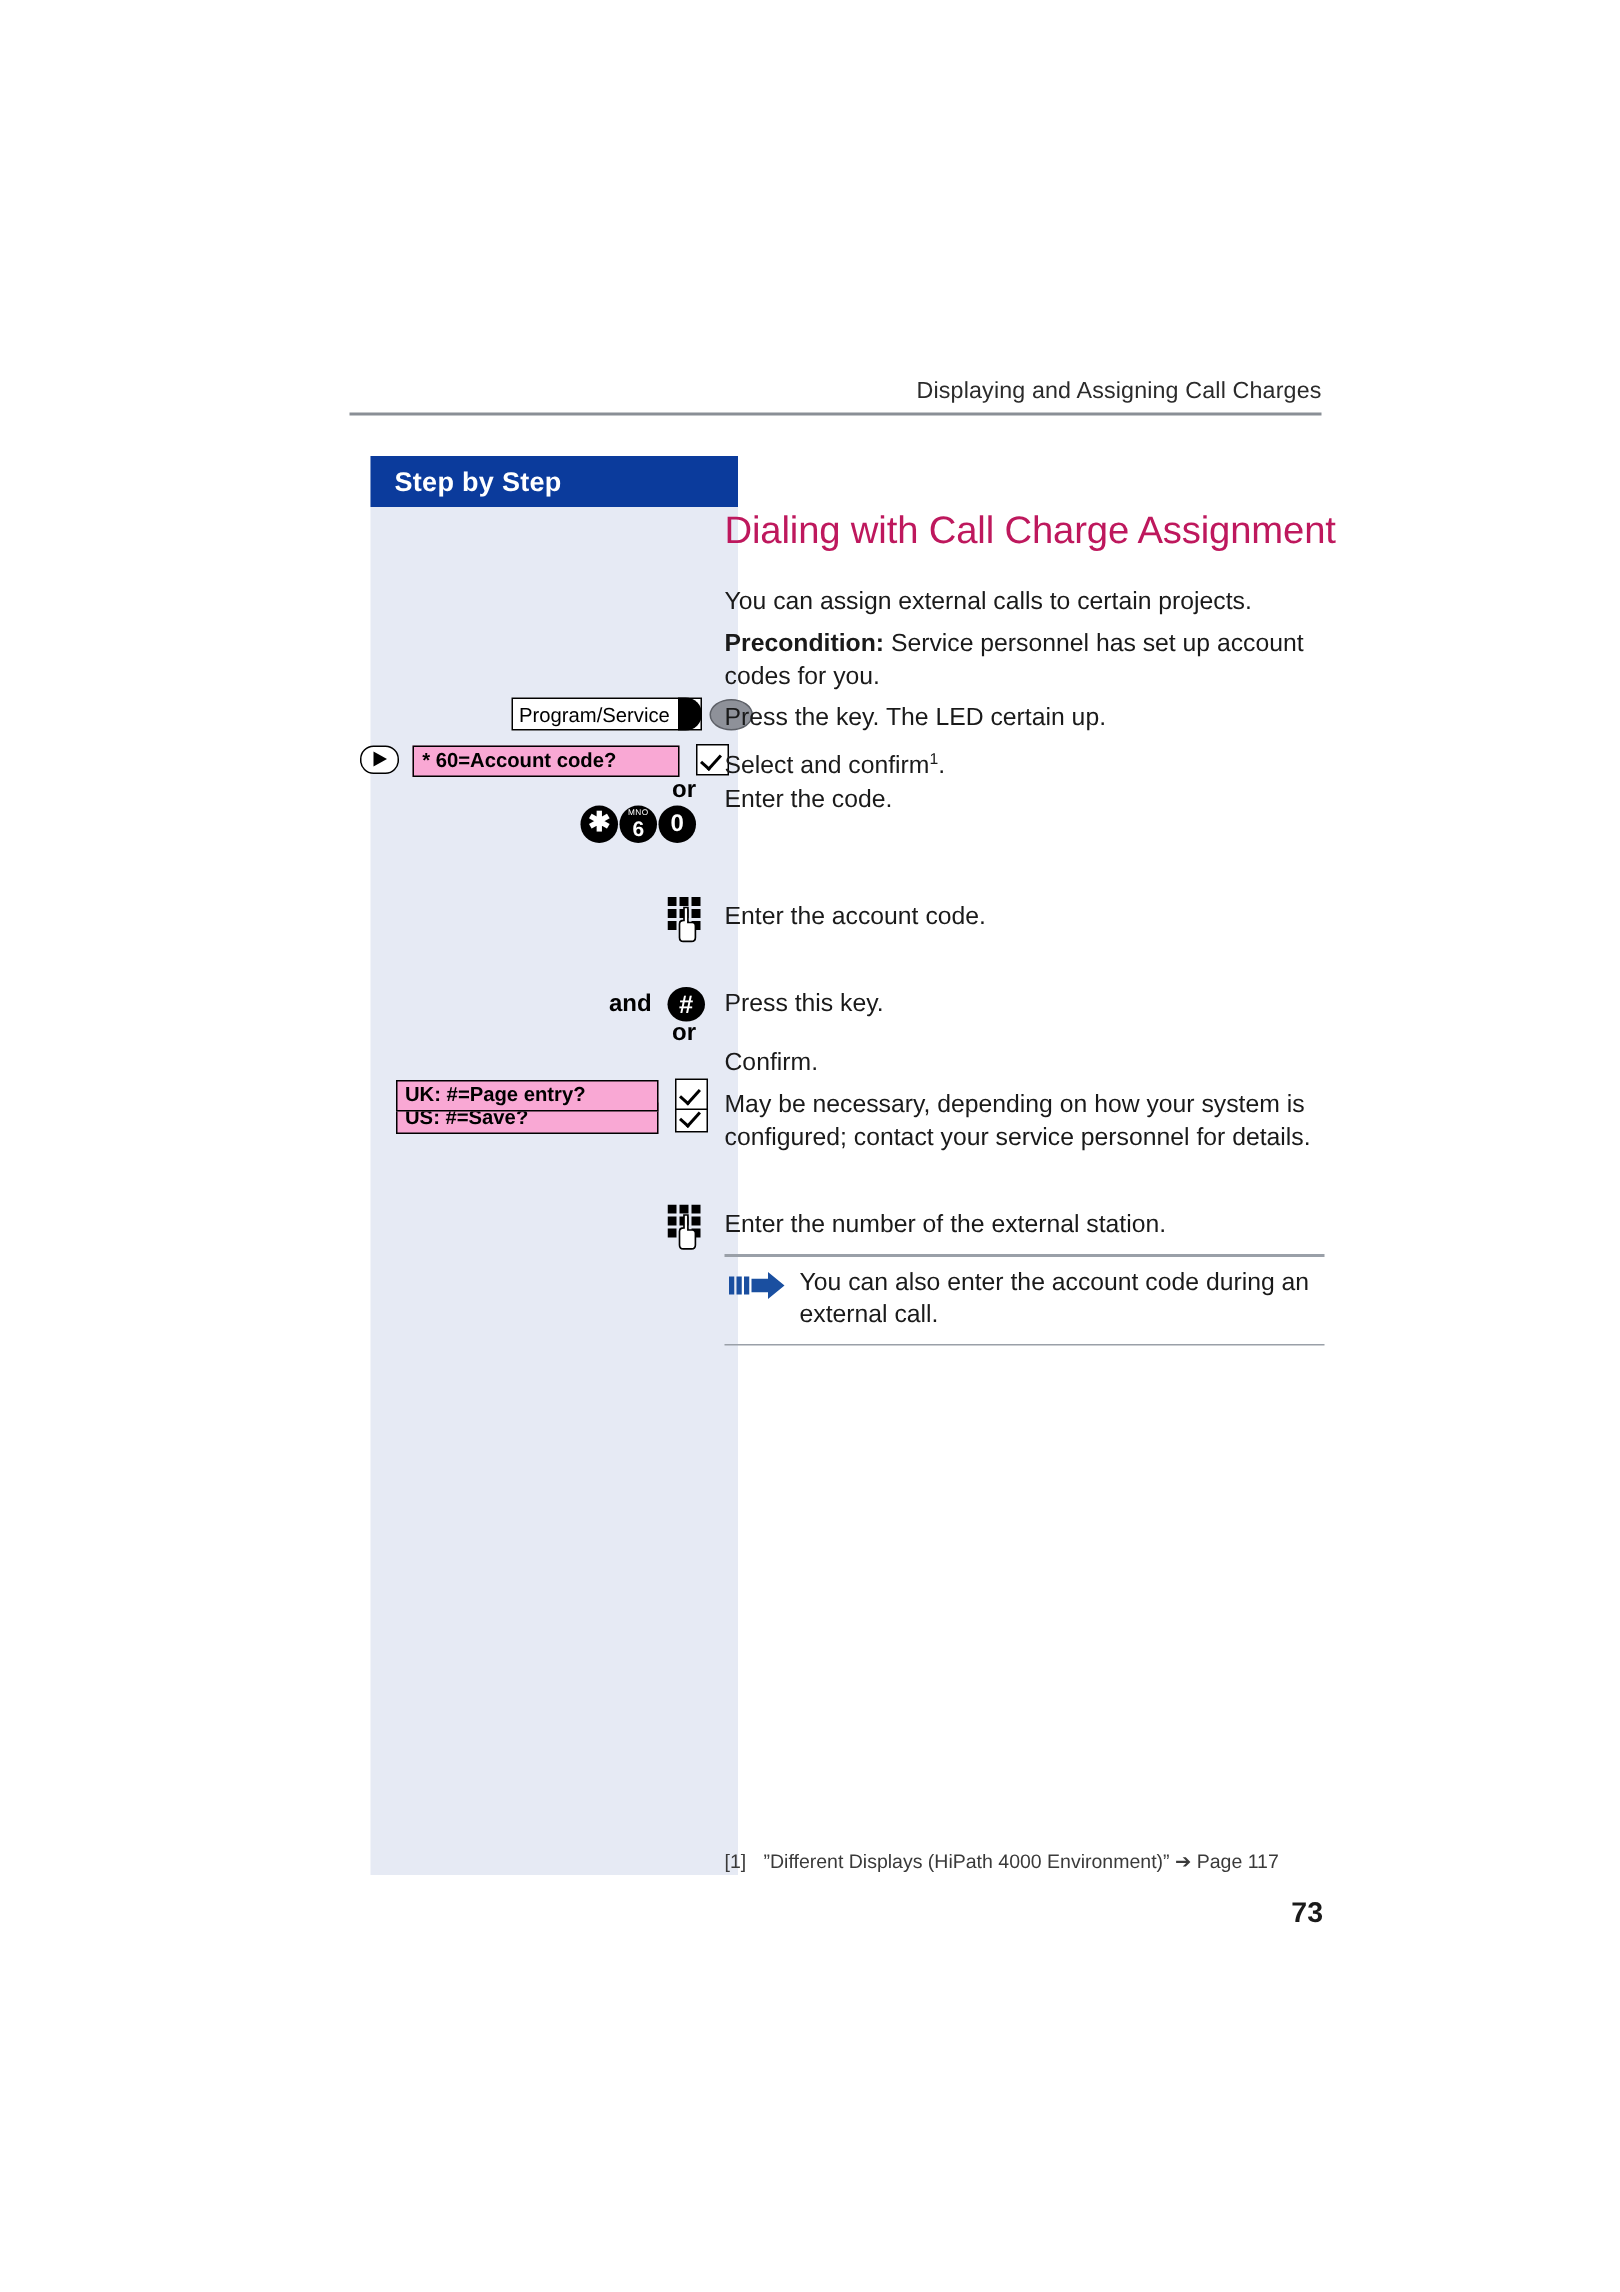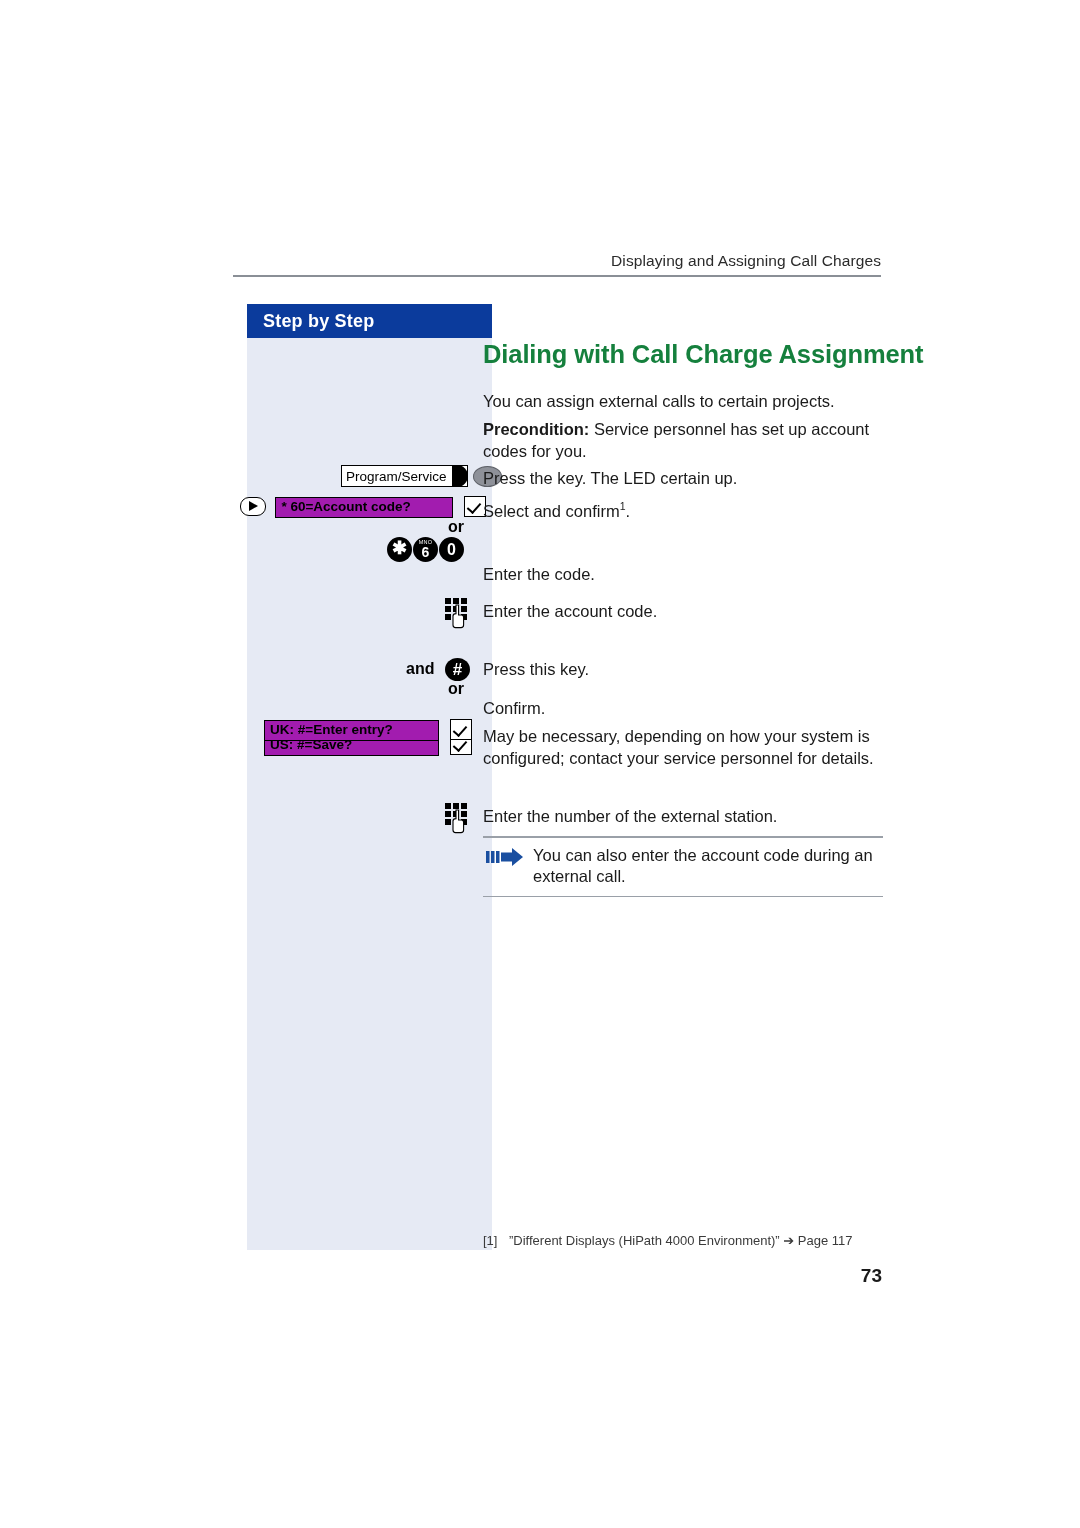--- a/index.html
+++ b/index.html
@@ -68,22 +68,22 @@
   
   .main {
     position: absolute;
     left: 483px;
     top: 340px;
     width: 400px;
   }
   h1.doc-title {
     margin: 0;
     font-size: 25.5px;
-    font-weight: bold;
-    color: #15803d;
+    font-weight: normal;
+    color: #be185d;
     letter-spacing: -0.1px;
     line-height: 1.15;
     white-space: nowrap;
   }
 
   
   .para {
     position: absolute;
     left: 483px;
     width: 400px;
@@ -129,21 +129,21 @@
     background: #8e9199;
     border: 1.2px solid #5d6067;
     vertical-align: middle;
     margin-left: 5px;
   }
 
   
   .dispbox {
     display: inline-block;
     height: 21px;
-    background: #a21caf;
+    background: #f9a8d4;
     border: 1.5px solid #000000;
     box-sizing: border-box;
     padding: 0 5px;
     font-size: 13.5px;
     font-weight: bold;
     line-height: 18px;
     color: #000000;
     white-space: nowrap;
   }
 
@@ -352,21 +352,21 @@
 <div class="gfx" style="left:448px; top:680px;">
   <span class="word-or">or</span>
 </div>
 
 <div class="gfx" style="left:264px; top:699px;">
   <span class="dispbox" style="width:175px;margin-top:36px;">US: #=Save?</span>
   <span class="okkey" style="margin-left:7px;"></span>
 </div>
 
 <div class="gfx" style="left:264px; top:719px;">
-  <span class="dispbox" style="width:175px;">UK: #=Enter entry?</span>
+  <span class="dispbox" style="width:175px;">UK: #=Page entry?</span>
   <span class="okkey" style="margin-left:7px;"></span>
 </div>
 
 <div class="gfx" style="left:445px; top:803px;">
   <svg width="26" height="31" viewBox="0 0 26 31">
     <g fill="#000000">
       <rect x="0" y="0" width="6" height="6"></rect>
         <rect x="8" y="0" width="6" height="6"></rect>
         <rect x="16" y="0" width="6" height="6"></rect>
       <rect x="0" y="8" width="6" height="6"></rect>
@@ -389,21 +389,21 @@
 <div class="para" style="top:419px;">
   <b>Precondition:</b><span> Service personnel has set up account codes for you.</span>
 </div>
 
 <div class="para" style="top:468px;">Press the key. The LED certain up.</div>
 
 <div class="para" style="top:496px;">
   <span>Select and confirm</span><sup>1</sup><span>.</span>
 </div>
 
-<div class="para" style="top:564px;">Enter the code.</div>
+<div class="para" style="top:523px;">Enter the code.</div>
 
 <div class="para" style="top:601px;">Enter the account code.</div>
 
 <div class="para" style="top:659px;">Press this key.</div>
 
 <div class="para" style="top:698px;">Confirm.</div>
 
 <div class="para" style="top:726px;">May be necessary, depending on how your system is configured; contact your service personnel for details.</div>
 
 <div class="para" style="top:806px;">Enter the number of the external station.</div>

